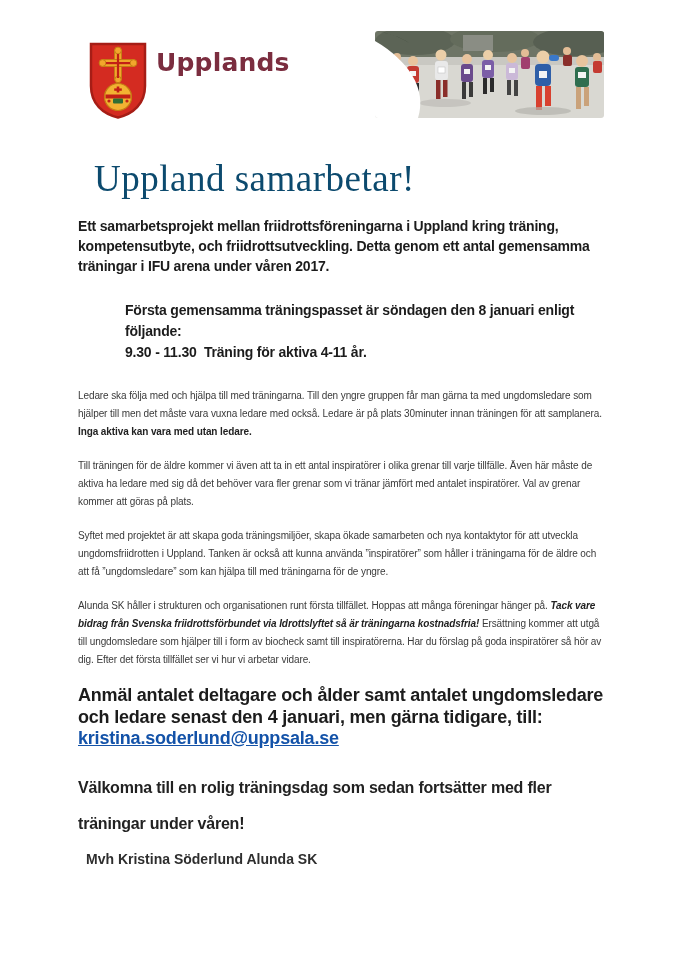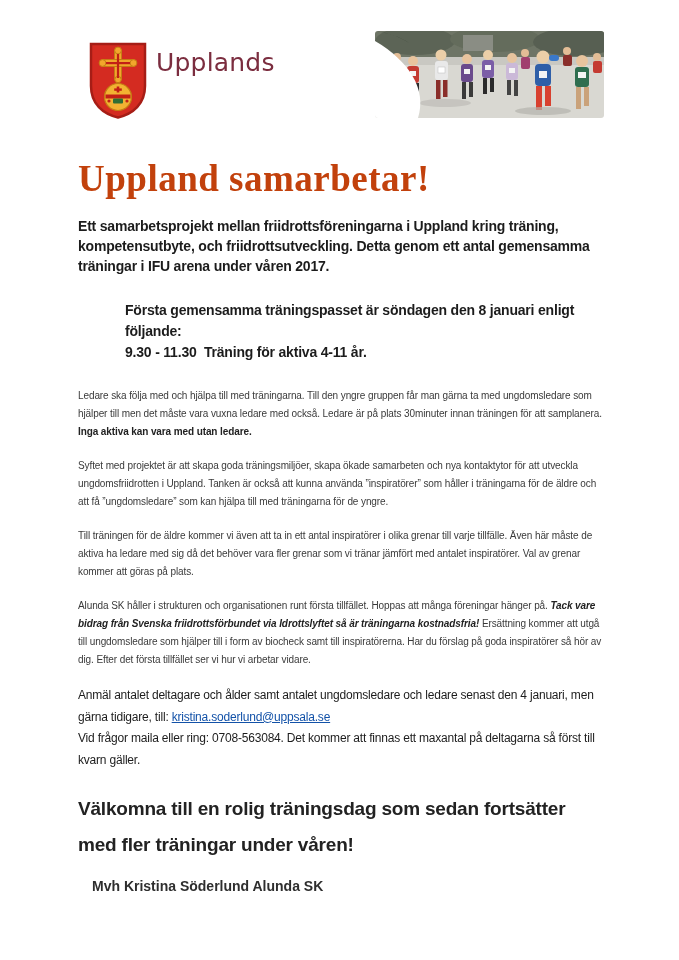--- a/index.html
+++ b/index.html
@@ -7,58 +7,58 @@
     width:679px;height:960px;background:#ffffff;position:relative;overflow:hidden;
     font-family:"Liberation Sans",sans-serif;color:#1c1c1c;
     -webkit-font-smoothing:antialiased;
   }
   .page{position:absolute;inset:0;background:#fff;}
 
   
   .logo-shield{position:absolute;left:88px;top:42px;width:60px;height:77px;}
   .logo-text{
     position:absolute;left:156px;top:47px;
-    font-family:"DejaVu Sans",sans-serif;font-weight:400;
+    font-family:"DejaVu Sans",sans-serif;font-weight:700;
     font-size:25px;line-height:31px;color:#7b2d3f;letter-spacing:.2px;
   }
   .header-photo{position:absolute;left:375px;top:31px;width:229px;height:87px;}
 
   
   .content{position:absolute;left:78px;top:158px;width:528px;}
 
   .doc-title{
-    font-family:"Liberation Serif",serif;font-weight:700;
-    font-size:37px;line-height:42px;color:#c2410c;margin:0 0 10px 0;letter-spacing:.5px;
+    font-family:"Liberation Serif",serif;font-weight:400;
+    font-size:37px;line-height:42px;color:#0c4a6e;margin:0 0 10px 16px;letter-spacing:.5px;
   }
   .lead{
     font-weight:700;font-size:14px;line-height:20px;letter-spacing:-.2px;
     color:#1c1c1c;margin:16px 0 24px 0;
   }
   .schedule{font-weight:700;font-size:14px;line-height:21px;letter-spacing:-.2px;margin:0 0 24px 0;}
   .schedule div{white-space:pre-wrap;padding-left:47px;}
 
   .para{
     font-size:10px;line-height:18px;letter-spacing:-.1px;color:#3a3a3a;
     margin:0 0 16px 0;
   }
   .para .normal{font-weight:400;font-style:normal;}
   .para .bold{font-weight:700;color:#222;}
   .para .bolditalic{font-weight:700;font-style:italic;color:#222;}
 
   .contact{
-    font-weight:400;font-size:12px;line-height:21.5px;letter-spacing:-.2px;
+    font-weight:700;font-size:18px;line-height:21.5px;letter-spacing:-.2px;
     color:#1c1c1c;margin:6px 0 0 0;
   }
   .contact a{color:#1352a8;text-decoration:underline;cursor:pointer;}
 
   .closing{
-    font-weight:700;font-size:19px;line-height:36px;letter-spacing:-.2px;
+    font-weight:700;font-size:16px;line-height:36px;letter-spacing:-.2px;
     color:#222;margin:20px 0 2px 0;
   }
-  .signoff{font-weight:700;font-size:14px;line-height:18px;color:#2e2e2e;margin:14px;}
+  .signoff{font-weight:700;font-size:14px;line-height:18px;color:#2e2e2e;margin:8px;}
 </style>
 </head>
 <body>
 
 <div class="page">
 
   <div class="logo-shield">
     <svg width="60" height="77" viewBox="0 0 60 77" aria-hidden="true">
       <path d="M3,2 H57 V44 C57,62 45,72 30,75.5 C15,72 3,62 3,44 Z" fill="#d42b21" stroke="#a61d16" stroke-width="2.5"></path>
 
@@ -187,24 +187,24 @@
 
     <p class="lead">Ett samarbetsprojekt mellan friidrottsföreningarna i Uppland kring träning, kompetensutbyte, och friidrottsutveckling. Detta genom ett antal gemensamma träningar i IFU arena under våren 2017.</p>
 
     <div class="schedule">
       <div>Första gemensamma träningspasset är söndagen den 8 januari enligt följande:</div>
       <div>9.30 - 11.30  Träning för aktiva 4-11 år.</div>
     </div>
 
     <div id="paragraphs">
         <p class="para"><span class="normal">Ledare ska följa med och hjälpa till med träningarna. Till den yngre gruppen får man gärna ta med ungdomsledare som hjälper till men det måste vara vuxna ledare med också. Ledare är på plats 30minuter innan träningen för att samplanera. </span><span class="bold">Inga aktiva kan vara med utan ledare.</span></p>
+        <p class="para"><span class="normal">Till träningen för de äldre kommer vi även att ta in ett antal inspiratörer i olika grenar till varje tillfälle. Även här måste de aktiva ha ledare med sig då det behöver vara fler grenar som vi tränar jämfört med antalet inspiratörer. Val av grenar kommer att göras på plats.</span></p>
         <p class="para"><span class="normal">Syftet med projektet är att skapa goda träningsmiljöer, skapa ökade samarbeten och nya kontaktytor för att utveckla ungdomsfriidrotten i Uppland. Tanken är också att kunna använda ”inspiratörer” som håller i träningarna för de äldre och att få ”ungdomsledare” som kan hjälpa till med träningarna för de yngre.</span></p>
-        <p class="para"><span class="normal">Till träningen för de äldre kommer vi även att ta in ett antal inspiratörer i olika grenar till varje tillfälle. Även här måste de aktiva ha ledare med sig då det behöver vara fler grenar som vi tränar jämfört med antalet inspiratörer. Val av grenar kommer att göras på plats.</span></p>
         <p class="para"><span class="normal">Alunda SK håller i strukturen och organisationen runt första tillfället. Hoppas att många föreningar hänger på. </span><span class="bolditalic">Tack vare bidrag från Svenska friidrottsförbundet via Idrottslyftet så är träningarna kostnadsfria! </span><span class="normal">Ersättning kommer att utgå till ungdomsledare som hjälper till i form av biocheck samt till inspiratörerna. Har du förslag på goda inspiratörer så hör av dig. Efter det första tillfället ser vi hur vi arbetar vidare.</span></p>
       </div>
 
-    <p class="contact"><span>Anmäl antalet deltagare och ålder samt antalet ungdomsledare och ledare senast den 4 januari, men gärna tidigare, till: </span><a href="#">kristina.soderlund@uppsala.se</a><br><span>Vid frågor maila eller ring: 0708-563084. Det kommer att finnas ett maxantal på deltagarna så först till kvarn gäller.</span></p>
+    <p class="contact"><span>Anmäl antalet deltagare och ålder samt antalet ungdomsledare och ledare senast den 4 januari, men gärna tidigare, till: </span><a href="#">kristina.soderlund@uppsala.se</a><br></p>
 
     <p class="closing">Välkomna till en rolig träningsdag som sedan fortsätter med fler träningar under våren!</p>
     <p class="signoff">Mvh Kristina Söderlund Alunda SK</p>
 
   </div>
 </div>
 
 </body></html>

